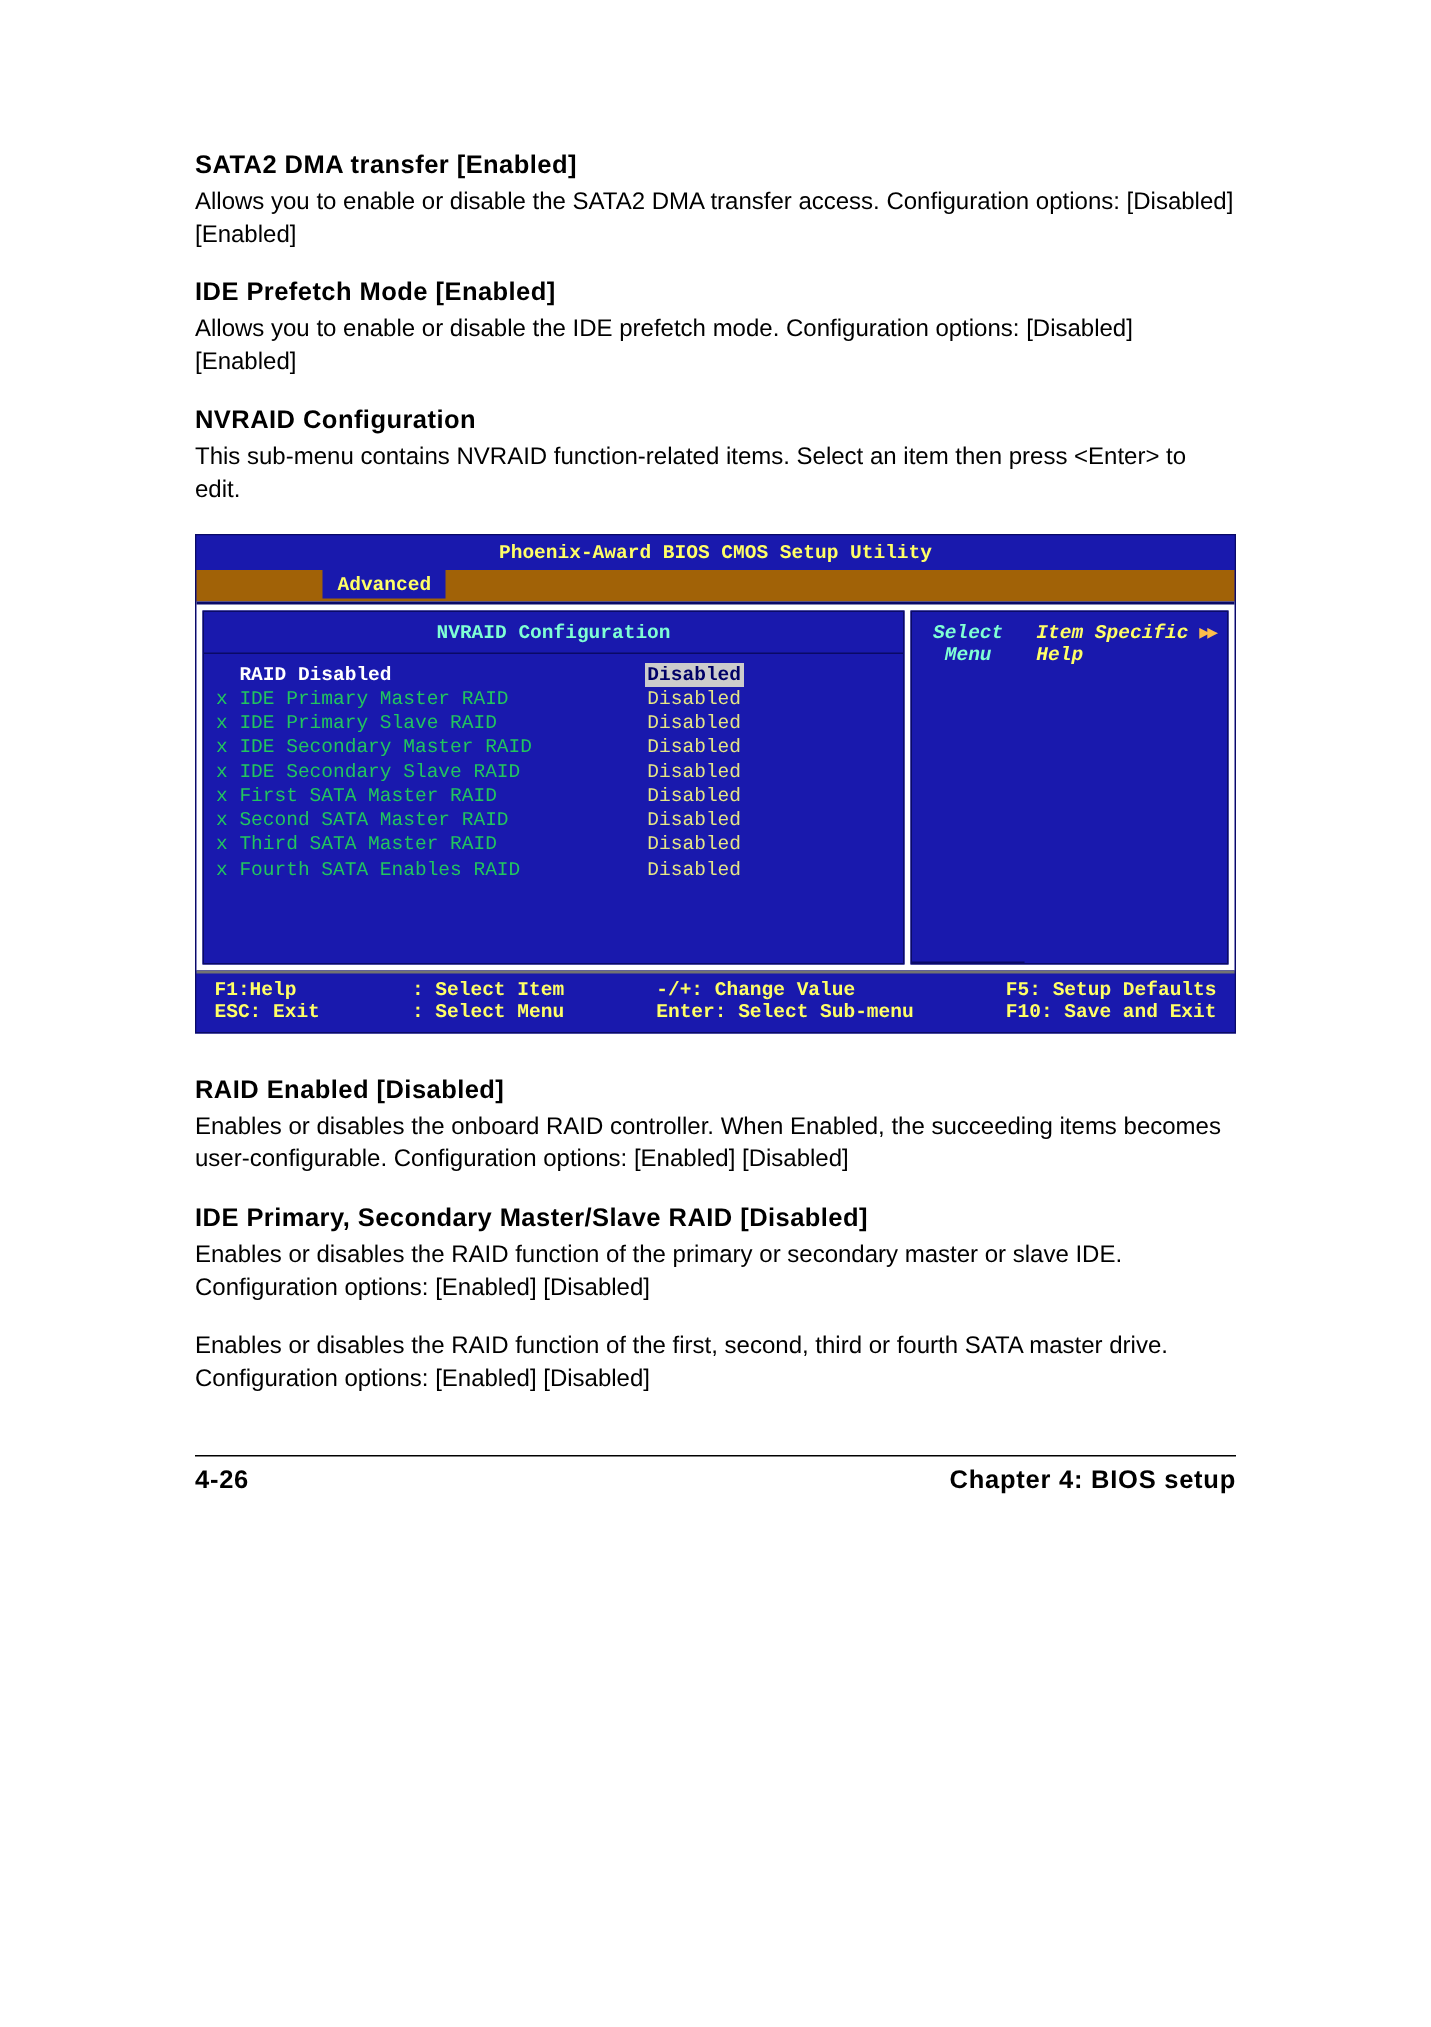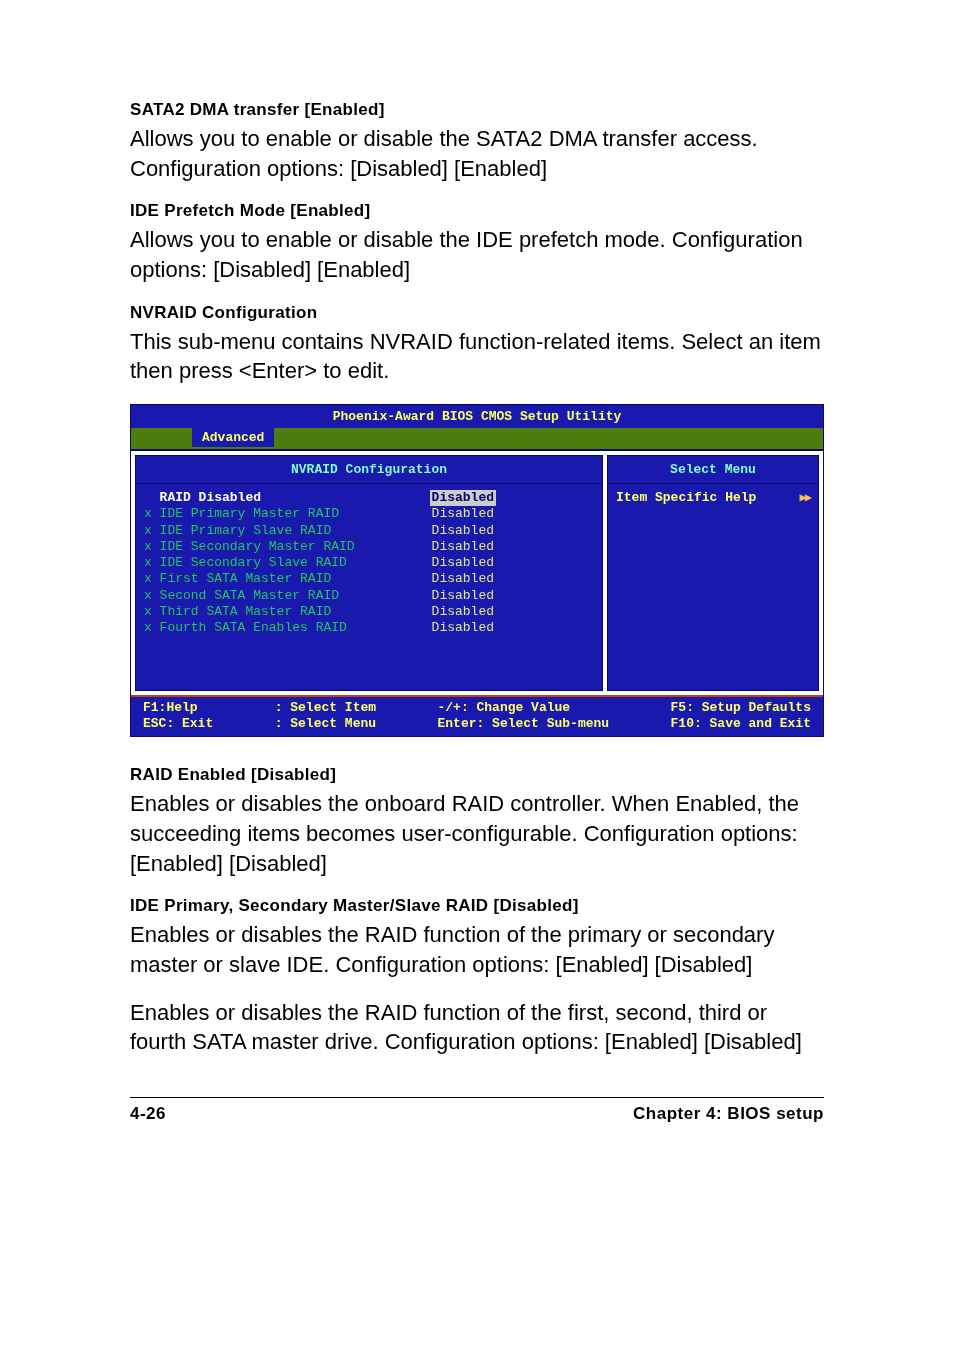--- a/index.html
+++ b/index.html
@@ -16,44 +16,44 @@
     min-height: 1280px;
     position: relative;
   }
   .sec-heading {
     font-size: 17px;
     font-weight: bold;
     margin: 0 0 4px 0;
     letter-spacing: 0.3px;
   }
   .body-text {
-    font-size: 22px;
+    font-size: 16px;
     line-height: 1.35;
     margin: 0 0 18px 0;
   }
   
   .bios {
     font-family: "Courier New", Courier, monospace;
     font-size: 13px;
     border: 1px solid #0a0a66;
     background: #1919ad;
     color: #ffff66;
     margin: 10px 0 28px 0;
   }
   .bios-title {
     text-align: center;
     padding: 4px 0;
     font-weight: bold;
     color: #ffff66;
     background: #1919ad;
   }
   .bios-tabs {
-    background: #4d7c0f;
-    display: flex;
-    padding: 0 6px 2px 1px;
+    background: #a16207;
+    display: flex;
+    padding: 0 6px 2px 24px;
   }
   .bios-tab {
     background: #1919ad;
     color: #ffff66;
     padding: 2px 10px;
     margin-left: 60px;
     font-weight: bold;
   }
   .bios-tab.active {
     background: #1919ad;
@@ -71,21 +71,22 @@
   }
   .bios-left {
     flex: 1 1 auto;
     margin-right: 4px;
     display: flex;
     flex-direction: column;
   }
   .bios-right {
     width: 210px;
     display: flex;
-    flex-direction: column;
+    flex-direction: row;
+    font-style: italic;
   }
   .panel-title {
     text-align: center;
     padding: 6px 4px;
     color: #7fffd4;
     font-weight: bold;
     border-bottom: 1px solid #0a0a66;
   }
   .panel-body {
     padding: 6px 8px 30px 8px;
@@ -117,21 +118,21 @@
     margin-right: 98px;
   }
   .row.dim .label { color: #22c55e; }
   .bios-footer {
     background: #1919ad;
     color: #ffff66;
     display: flex;
     justify-content: space-between;
     padding: 3px 12px 5px 12px;
     font-weight: bold;
-    border-top: 2px solid #c2410c;
+    border-top: 2px solid #737373;
   }
   .bios-footer .col { white-space: pre; line-height: 1.2; }
   .arrows {
     color: #febe4a;
     font-size: 12px;
     padding-left: 2px;
     letter-spacing: -2px;
   }
   
   .page-footer {

